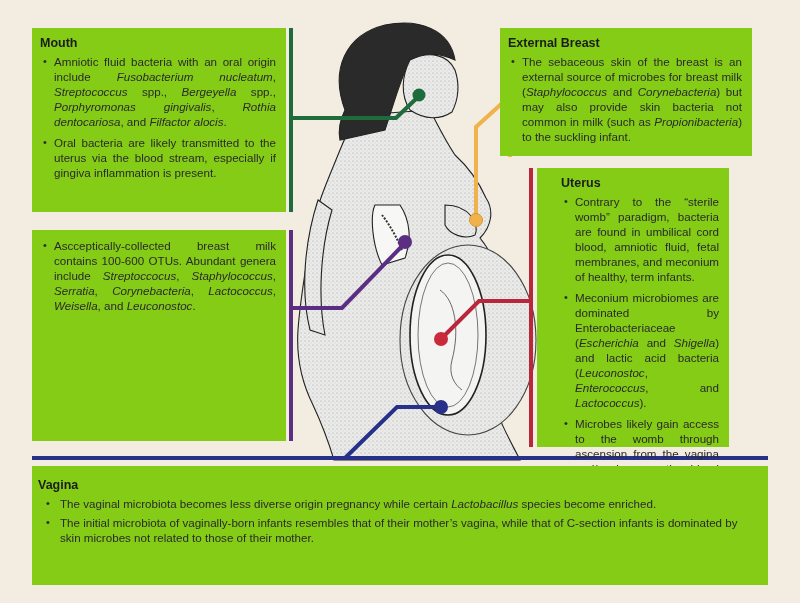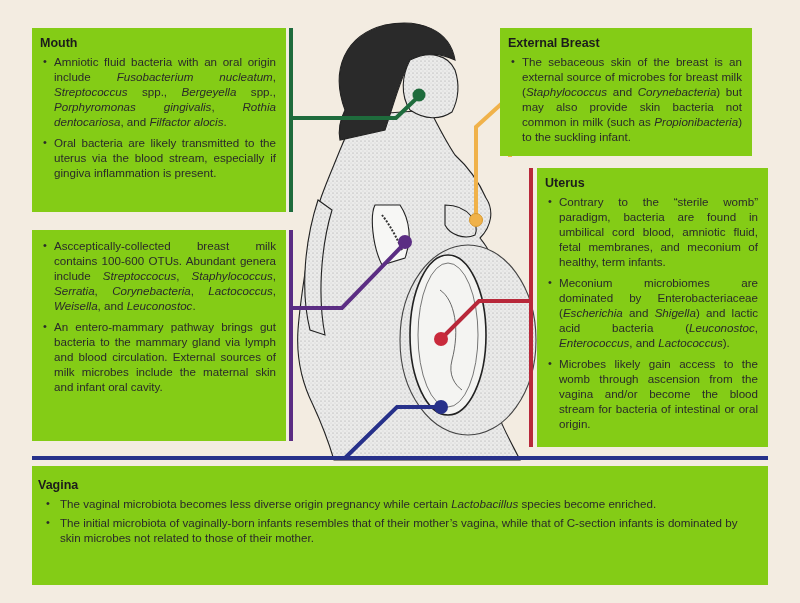--- a/index.html
+++ b/index.html
@@ -22,21 +22,21 @@
     text-align:justify; margin-bottom:6px; color:#2a2a2a;
     hyphens:auto;
   }
   .panel li::before {
     content:"\2022"; position:absolute; left:-11px; top:0; font-size:11px;
   }
   .panel li i { font-style:italic; }
   #mouth { left:32px; top:28px; width:254px; height:184px; }
   #internal { left:32px; top:230px; width:254px; height:211px; }
   #external { left:500px; top:28px; width:252px; height:128px; }
-  #uterus { left:537px; top:168px; width:231px; height:279px; }
+  #uterus { left:537px; top:168px; width:192px; height:279px;padding-left:24px; }
   #vagina { left:32px; top:466px; width:736px; height:119px; padding:12px 10px 4px 6px; }
   #vagina li { text-align:left; margin-bottom:4px; }
   #vagina ul { padding-left:22px; }
   #vagina li::before { left:-14px; }
   svg.overlay { position:absolute; left:0; top:0; width:800px; height:603px; pointer-events:none; }
 </style>
 </head>
 <body>
 
 <svg class="overlay" viewBox="0 0 800 603">
@@ -108,21 +108,20 @@
   <h3>Mouth</h3>
   <ul>
       <li><span>Amniotic fluid bacteria with an oral origin include </span><i>Fusobacterium nucleatum</i><span>, </span><i>Streptococcus</i><span> spp., </span><i>Bergeyella</i><span> spp., </span><i>Porphyromonas gingivalis</i><span>, </span><i>Rothia dentocariosa</i><span>, and </span><i>Filfactor alocis</i><span>.</span></li>
       <li><span>Oral bacteria are likely transmitted to the uterus via the blood stream, especially if gingiva inflammation is present.</span></li>
     </ul>
 </div>
 
 <div class="panel" id="internal">
   <ul>
       <li><span>Ascceptically-collected breast milk contains 100-600 OTUs. Abundant genera include </span><i>Streptoccocus</i><span>, </span><i>Staphylococcus</i><span>, </span><i>Serratia</i><span>, </span><i>Corynebacteria</i><span>, </span><i>Lactococcus</i><span>, </span><i>Weisella</i><span>, and </span><i>Leuconostoc</i><span>.</span></li>
-      <li><span>An entero-mammary pathway brings gut bacteria to the mammary gland via lymph and blood circulation. External sources of milk microbes include the maternal skin and infant oral cavity.</span></li>
     </ul>
 </div>
 
 <div class="panel" id="external">
   <h3>External Breast</h3>
   <ul>
       <li><span>The sebaceous skin of the breast is an external source of microbes for breast milk (</span><i>Staphylococcus</i><span> and </span><i>Corynebacteria</i><span>) but may also provide skin bacteria not common in milk (such as </span><i>Propionibacteria</i><span>) to the suckling infant.</span></li>
     </ul>
 </div>
 

